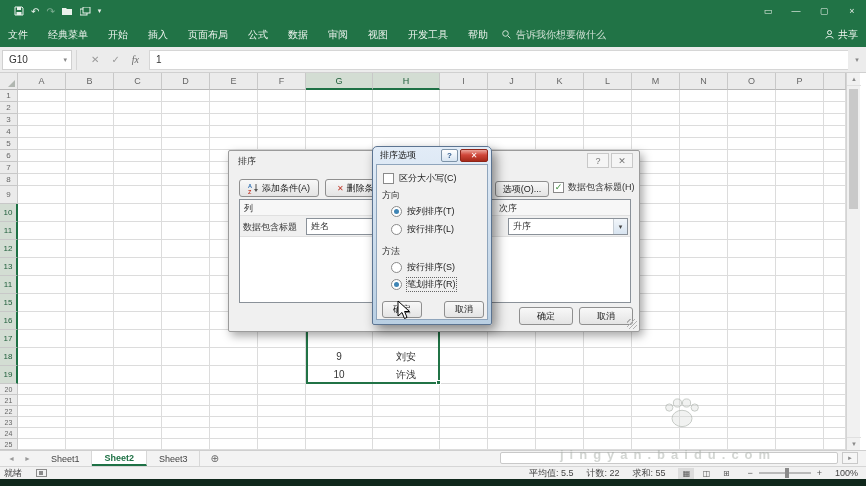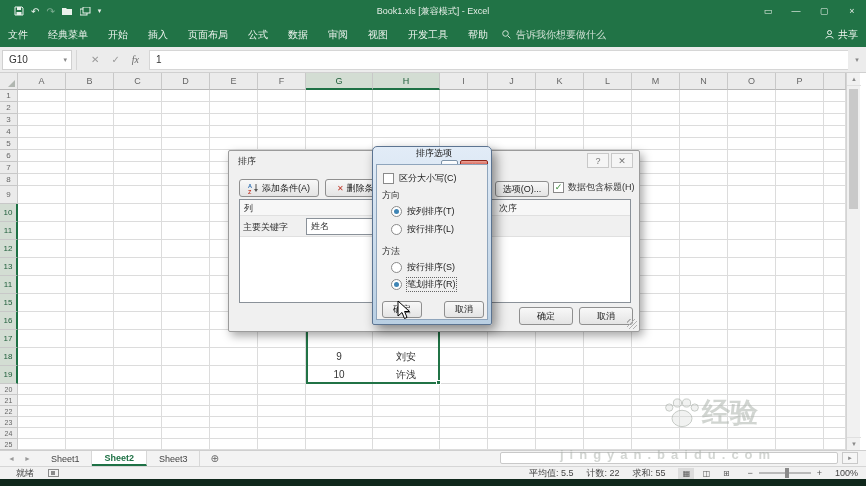--- a/index.html
+++ b/index.html
@@ -77,21 +77,21 @@
   .combo { position:absolute; top:2px; height:17px; background:#fff; border:1px solid #8a9199; display:flex; align-items:center; font-size:9px; }
   .combo .val { padding-left:4px; flex:1; }
   .combo .dd { width:14px; height:100%; border-left:1px solid #c6cdd4; background:linear-gradient(#f2f6fa,#d8e4f0); font-size:7px; color:#444; display:flex; align-items:center; justify-content:center; }
   .combo.key { left:66px; width:90px; }
   .combo.order { left:268px; width:120px; }
   .sd-ok  { position:absolute; left:290px; top:156px; width:54px; height:18px; }
   .sd-cancel { position:absolute; left:350px; top:156px; width:54px; height:18px; }
   .grip { position:absolute; right:2px; bottom:2px; width:10px; height:10px; background:repeating-linear-gradient(135deg,transparent 0 2px,#b0b0b0 2px 3px); }
 
   .opt-dlg { position:absolute; left:372px; top:146px; width:120px; height:179px; z-index:20; border:1px solid #5c7491; border-radius:5px 5px 2px 2px; background:linear-gradient(#e2ecf7,#b9cfe3); padding:0 3px 3px 3px; box-shadow:4px 5px 12px rgba(0,0,0,.45); font-size:9px; color:#222; }
-  .od-title { height:17px; display:flex; align-items:center;flex-direction:column; }
+  .od-title { height:17px; display:flex; align-items:center; }
   .od-title .t { padding-left:4px; font-size:9px; color:#1a1a1a; }
   .od-sys { margin-left:auto; display:flex; gap:2px; align-items:center; }
   .od-help { width:17px; height:13px; border-radius:2px; background:linear-gradient(#fff,#d7e5f2); border:1px solid #7d93a8; color:#2d5a8c; font-size:8px; font-weight:bold; text-align:center; line-height:12px; }
   .od-close { width:28px; height:13px; border-radius:2px; background:linear-gradient(#eba59a,#d0473a 45%,#a62a1a); border:1px solid #8e2418; color:#fff; font-size:8px; font-weight:bold; text-align:center; line-height:12px; }
   .od-client { position:relative; background:#f0f0f0; border:1px solid #8fa5bc; height:156px; }
   .od-cb { position:absolute; left:6px; top:7px; display:flex; align-items:center; gap:5px; }
   .od-grp { position:absolute; left:5px; font-size:9px; color:#333; }
   .radio { width:11px; height:11px; border-radius:50%; background:#fff; border:1px solid #8a8a8a; position:relative; flex:none; }
   .radio.on:after { content:""; position:absolute; left:2px; top:2px; width:5px; height:5px; border-radius:50%; background:#3f85b5; }
   .od-radio { position:absolute; display:flex; align-items:center; gap:5px; }
@@ -106,21 +106,21 @@
   .tnav { display:flex; align-items:center; gap:9px; padding:0 8px; color:#9a9a9a; font-size:7px; }
   .stab { padding:0 12px; display:flex; align-items:center; border-right:1px solid #d8d8d8; }
   .stab:first-of-type { border-left:1px solid #d8d8d8; margin-left:26px; }
   .stab.active { background:#fff; color:#1e7145; font-weight:bold; border-bottom:2px solid #1e7145; }
   .addsheet { display:flex; align-items:center; padding:0 10px; color:#666; font-size:10px; }
   .hscroll { position:absolute; left:500px; top:452px; width:338px; height:12px; background:#fff; border:1px solid #c9c9c9; border-radius:2px; z-index:3; }
   .harr { position:absolute; left:842px; top:452px; width:16px; height:12px; background:#f6f6f6; border:1px solid #c9c9c9; font-size:6px; color:#8a8a8a; text-align:center; line-height:11px; z-index:3; }
 
   
   .statusbar { position:absolute; left:0; top:466px; width:866px; height:13px; background:#f1f1f1; border-top:1px solid #d6d6d6; display:flex; align-items:center; font-size:9px; color:#444; }
-  .sb-mode { padding-left:16px; }
+  .sb-mode { padding-left:4px; }
   .macroico { width:11px; height:8px; border:1px solid #8a8a8a; margin-left:14px; position:relative; }
   .macroico:after { content:""; position:absolute; left:2px; top:1px; width:4px; height:4px; background:#8a8a8a; }
   .sb-right { margin-left:auto; display:flex; align-items:center; gap:13px; padding-right:8px; }
   .viewicos { display:flex; gap:4px; }
   .viewicos span { width:16px; height:11px; text-align:center; line-height:11px; font-size:8px; color:#555; }
   .viewicos span.on { background:#dcdcdc; }
   .zoomer { display:flex; align-items:center; gap:6px; color:#555; }
   .ztrack { width:52px; height:2px; background:#b9b9b9; position:relative; }
   .zthumb { position:absolute; left:26px; top:-4px; width:4px; height:10px; background:#8a8a8a; }
   .bottombar { position:absolute; left:0; top:479px; width:866px; height:7px; background:#10281c; }
@@ -147,21 +147,20 @@
     <span class="g dim">↷</span>
     <svg width="11" height="9" viewBox="0 0 11 9">
         <path d="M0 1h4l1 1h5v6H0z" fill="#eaf2ec"></path>
       </svg>
     <svg width="11" height="9" viewBox="0 0 11 9">
         <rect x="0" y="2" width="7" height="6" fill="none" stroke="#eaf2ec"></rect>
         <rect x="3" y="0" width="7" height="6" fill="#217346" stroke="#eaf2ec"></rect>
       </svg>
     <span class="g caret">▾</span>
   </div>
-  <div class="tb-title">Book1.xls [兼容模式] - Excel</div>
   <div class="winctl">
     <span>▭</span>
     <span>—</span>
     <span>▢</span>
     <span>×</span>
   </div>
 </div>
 
 <div class="ribbonrow">
   <span class="rtab">文件</span>
@@ -747,21 +746,20 @@
 <div class="wm-logo">
   <svg width="40" height="38" viewBox="0 0 44 34">
     <g fill="rgba(215,218,215,.35)" stroke="rgba(172,178,172,.7)">
       <circle cx="8" cy="11" r="4"></circle>
         <circle cx="17" cy="6" r="4.5"></circle>
         <circle cx="27" cy="6" r="4.5"></circle>
         <circle cx="36" cy="11" r="4"></circle>
         <ellipse cx="22" cy="23" rx="11" ry="9"></ellipse>
     </g>
   </svg>
-  <span class="wm-c">经验</span>
 </div>
 <div class="wm-url">jingyan.baidu.com</div>
 
 <div class="sort-dlg">
   <div class="sd-title">排序</div>
   <div class="sd-sys" style="right:6px;">
     <span>?</span>
     <span>✕</span>
   </div>
   <div class="wbtn sd-add">
@@ -783,23 +781,27 @@
   <div class="sd-cb">
     <span class="cbox">✓</span>
     <span>数据包含标题(H)</span>
   </div>
   <div class="sd-list">
     <div class="sd-lhead">
       <span class="c1">列</span>
       <span class="c2">次序</span>
     </div>
     <div class="sd-row">
-      <span class="lbl">主要关键字</span>
+      <span class="lbl">数据包含标题</span>
       <div class="combo key">
         <span class="val">姓名</span>
+        <span class="dd">▾</span>
+      </div>
+      <div class="combo order">
+        <span class="val">升序</span>
         <span class="dd">▾</span>
       </div>
     </div>
   </div>
   <div class="wbtn sd-ok">
       <span>确定</span>
     </div>
   <div class="wbtn sd-cancel">
       <span>取消</span>
     </div>

